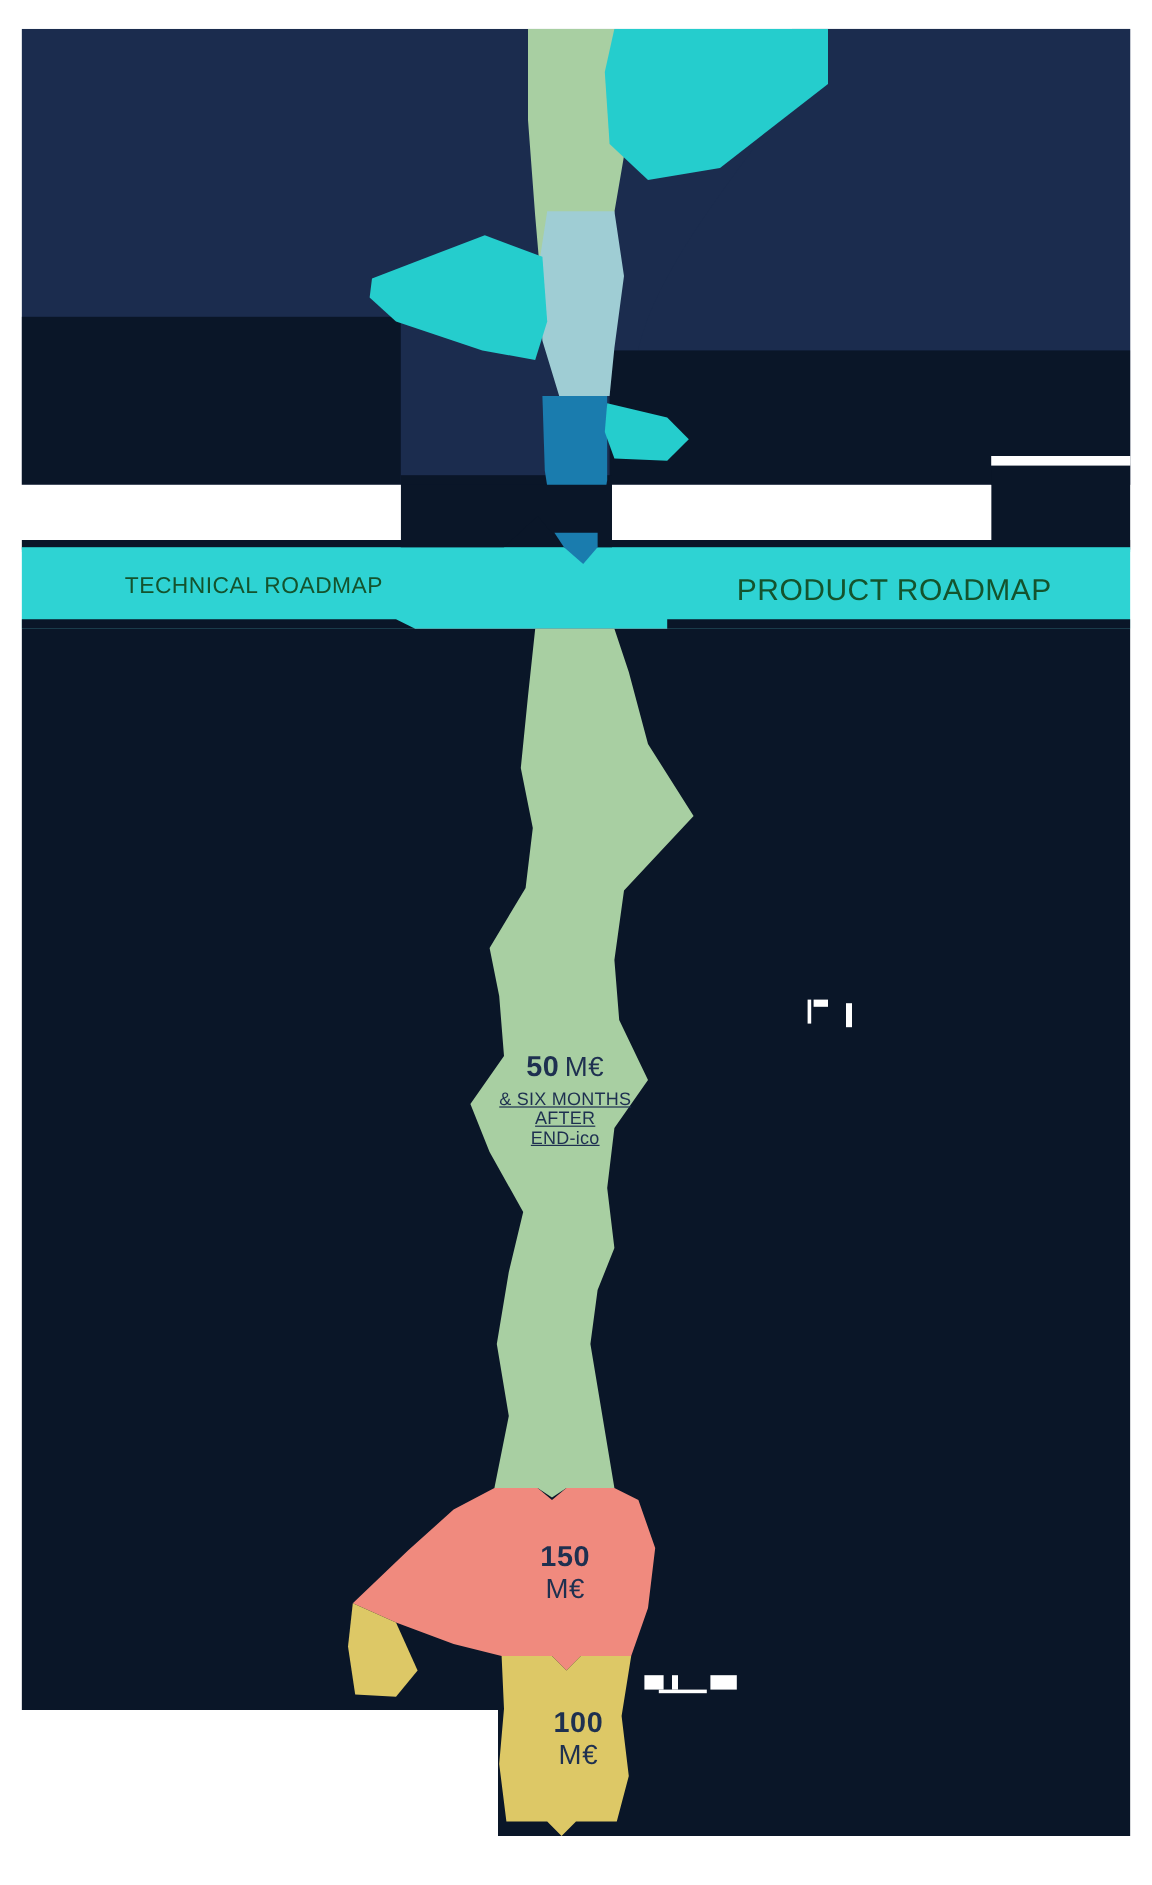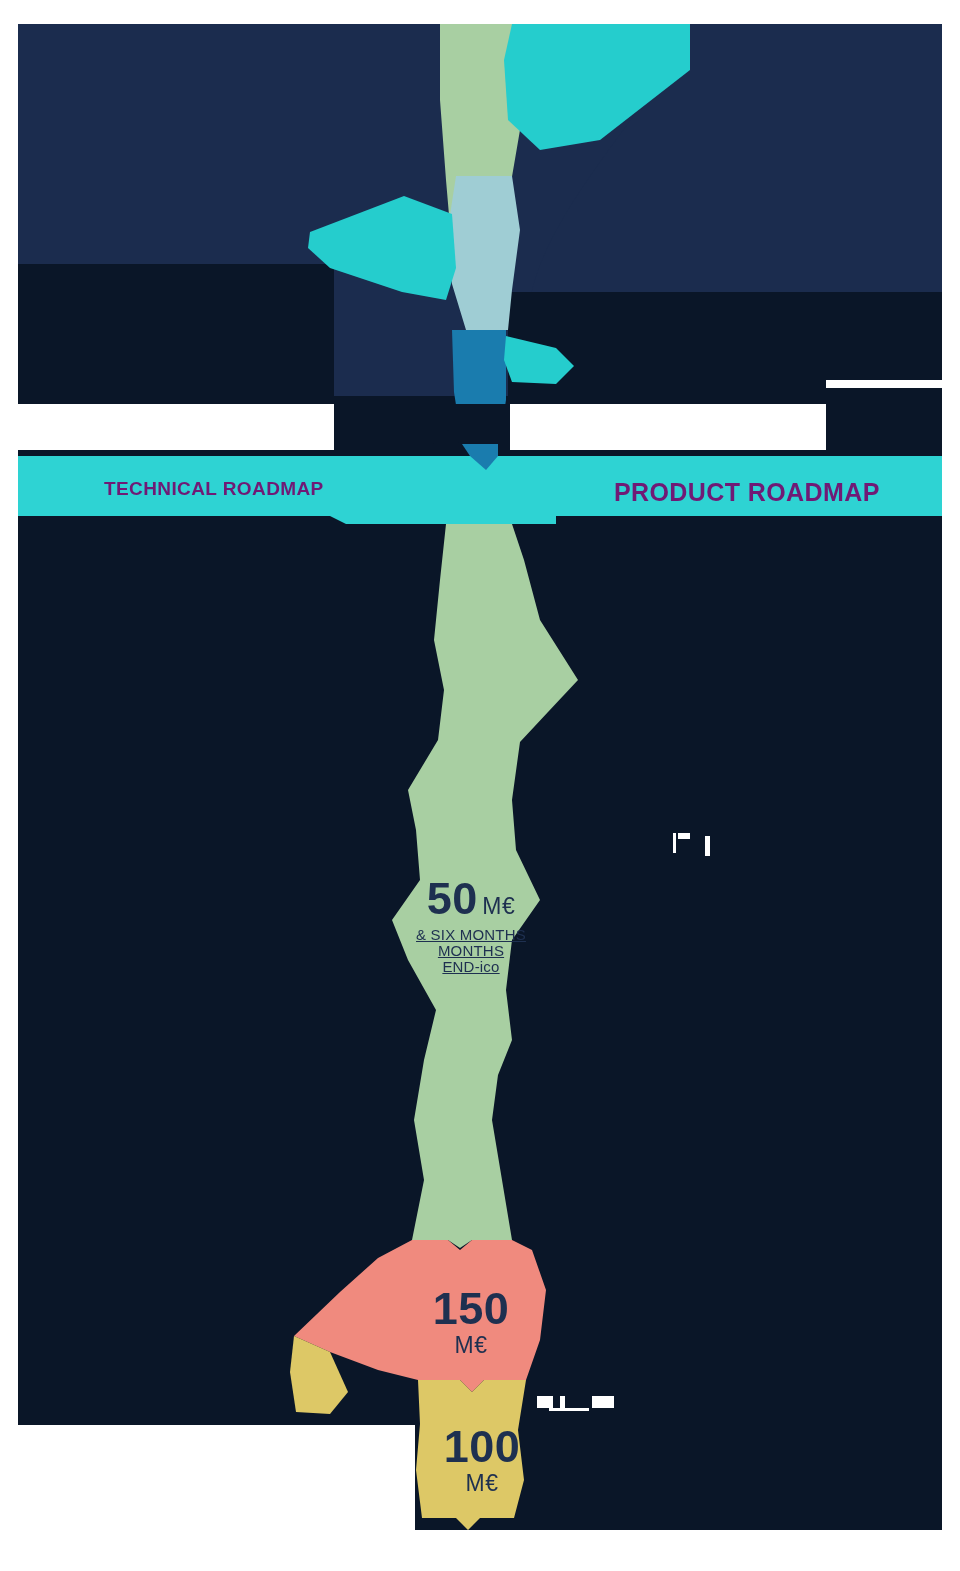--- a/index.html
+++ b/index.html
@@ -10,42 +10,42 @@
     position:relative; overflow:hidden;
   }
 
   #stage { position:absolute; inset:0; width:960px; height:1571px; }
 
   .svg-layer { position:absolute; left:0; top:0; width:960px; height:1571px; }
 
   
   .lbl {
     position:absolute;
-    color:#701a75;
-    font-weight:bold;
+    color:#14532d;
+    font-weight:normal;
     letter-spacing:0.4px;
     white-space:nowrap;
   }
   #banner-tech-label {
     left:104px; top:478px;
     font-size:19px;
   }
   #banner-prod-label {
     left:614px; top:478px;
     font-size:25px;
   }
 
   .amount-block {
     position:absolute;
     text-align:center;
     color:#1e3050;
     white-space:nowrap;
   }
   .amount-big {
-    font-size:45px;
+    font-size:24px;
     font-weight:bold;
     line-height:1.0;
     letter-spacing:0.5px;
   }
   .amount-unit {
     font-size:23px;
     font-weight:normal;
     letter-spacing:0.5px;
   }
   .amount-sub {
@@ -155,21 +155,21 @@
   <div class="lbl" id="banner-tech-label">TECHNICAL ROADMAP</div>
 
   <div class="lbl" id="banner-prod-label">PRODUCT ROADMAP</div>
 
   <div class="amount-block" id="amount-50">
     <div>
       <span class="amount-big">50</span><span>&nbsp;</span><span class="amount-unit">M€</span>
     </div>
     <div class="amount-sub">
       <div>&amp; SIX MONTHS</div>
-      <div>MONTHS</div>
+      <div>AFTER</div>
       <div>END-ico</div>
     </div>
   </div>
 
   <div class="amount-block stack" id="amount-150">
     <span class="amount-big">150</span>
     <span class="amount-unit">M€</span>
   </div>
 
   <div class="amount-block stack" id="amount-200">

